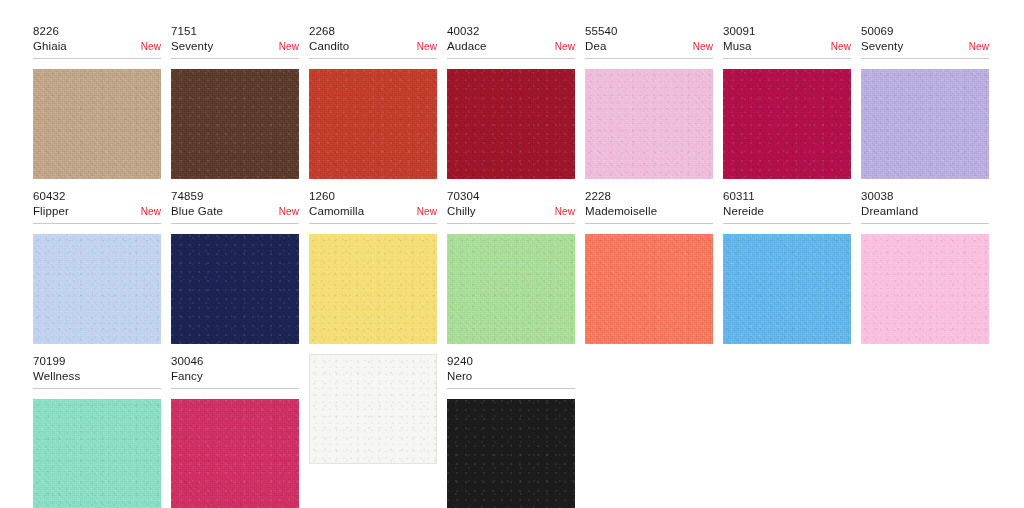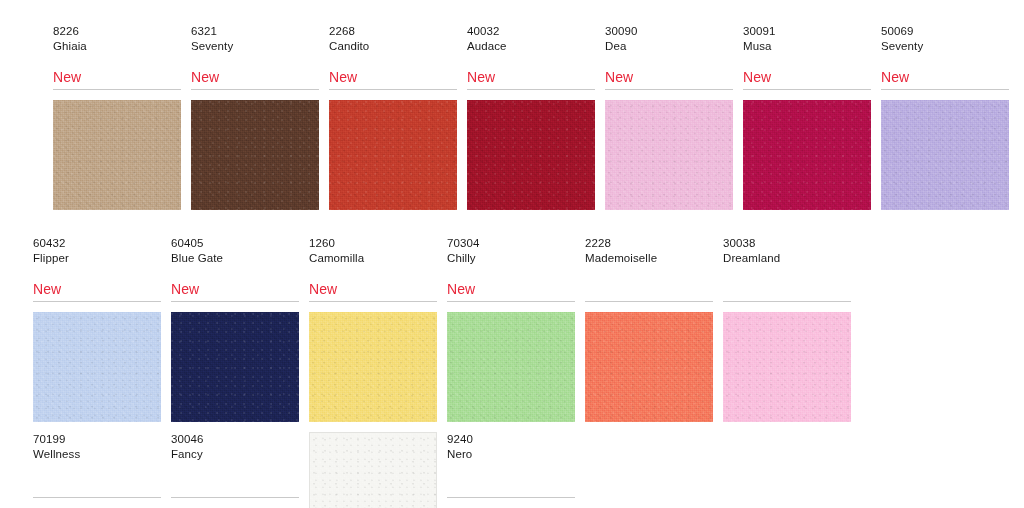--- a/index.html
+++ b/index.html
@@ -25,22 +25,22 @@
   }
 
   .swatch-row {
     display: grid;
     grid-template-columns: repeat(7, 138px);
     column-gap: 0px;
     padding-left: 33px;
     box-sizing: border-box;
   }
 
-  .swatch-row.row-0 { margin-top: 24px; margin-left: 20px; }
-  .swatch-row.row-1 { margin-top: 26px; }
+  .swatch-row.row-0 { margin-top: 24px; }
+  .swatch-row.row-1 { margin-top: 10px; }
   .swatch-row.row-2 { margin-top: 10px; }
 
   .swatch-cell {
     width: 138px;
     box-sizing: border-box;
     padding-right: 10px;
   }
 
   .swatch-header {
     padding-bottom: 4px;
@@ -52,35 +52,34 @@
     font-size: 11.5px;
     line-height: 15px;
     letter-spacing: 0.1px;
     color: #1a1a1a;
     white-space: nowrap;
   }
 
   .swatch-nameline {
     display: flex;
     align-items: baseline;
-    justify-content: flex-start;
+    justify-content: space-between;
     line-height: 15px;
-    gap: 16px;
-    flex-direction: column;
+    gap: 1px;
   }
 
   .swatch-name {
     font-size: 11.5px;
     letter-spacing: 0.1px;
     color: #1a1a1a;
     white-space: nowrap;
   }
 
   .swatch-new {
-    font-size: 14px;
+    font-size: 10px;
     letter-spacing: 0.1px;
     color: #e8263a;
     white-space: nowrap;
   }
   .swatch-new.hidden { visibility: hidden; }
 
   .swatch-chip {
     width: 128px;
     height: 110px;
     position: relative;
@@ -128,21 +127,21 @@
           <div class="swatch-code">8226</div>
           <div class="swatch-nameline">
             <span class="swatch-name">Ghiaia</span>
             <span class="swatch-new">New</span>
           </div>
         </div>
         <div class="swatch-chip" style="background-color: rgb(191, 165, 136);"></div>
       </div>
       <div class="swatch-cell">
         <div class="swatch-header">
-          <div class="swatch-code">6321</div>
+          <div class="swatch-code">7151</div>
           <div class="swatch-nameline">
             <span class="swatch-name">Seventy</span>
             <span class="swatch-new">New</span>
           </div>
         </div>
         <div class="swatch-chip" style="background-color: rgb(91, 58, 43);"></div>
       </div>
       <div class="swatch-cell">
         <div class="swatch-header">
           <div class="swatch-code">2268</div>
@@ -158,21 +157,21 @@
           <div class="swatch-code">40032</div>
           <div class="swatch-nameline">
             <span class="swatch-name">Audace</span>
             <span class="swatch-new">New</span>
           </div>
         </div>
         <div class="swatch-chip" style="background-color: rgb(159, 19, 41);"></div>
       </div>
       <div class="swatch-cell">
         <div class="swatch-header">
-          <div class="swatch-code">30090</div>
+          <div class="swatch-code">55540</div>
           <div class="swatch-nameline">
             <span class="swatch-name">Dea</span>
             <span class="swatch-new">New</span>
           </div>
         </div>
         <div class="swatch-chip" style="background-color: rgb(239, 188, 220);"></div>
       </div>
       <div class="swatch-cell">
         <div class="swatch-header">
           <div class="swatch-code">30091</div>
@@ -200,21 +199,21 @@
           <div class="swatch-code">60432</div>
           <div class="swatch-nameline">
             <span class="swatch-name">Flipper</span>
             <span class="swatch-new">New</span>
           </div>
         </div>
         <div class="swatch-chip" style="background-color: rgb(193, 210, 239);"></div>
       </div>
       <div class="swatch-cell">
         <div class="swatch-header">
-          <div class="swatch-code">60405</div>
+          <div class="swatch-code">74859</div>
           <div class="swatch-nameline">
             <span class="swatch-name">Blue Gate</span>
             <span class="swatch-new">New</span>
           </div>
         </div>
         <div class="swatch-chip" style="background-color: rgb(28, 35, 83);"></div>
       </div>
       <div class="swatch-cell">
         <div class="swatch-header">
           <div class="swatch-code">1260</div>
@@ -237,20 +236,30 @@
       </div>
       <div class="swatch-cell">
         <div class="swatch-header">
           <div class="swatch-code">2228</div>
           <div class="swatch-nameline">
             <span class="swatch-name">Mademoiselle</span>
             <span class="swatch-new hidden">New</span>
           </div>
         </div>
         <div class="swatch-chip" style="background-color: rgb(245, 121, 93);"></div>
+      </div>
+      <div class="swatch-cell">
+        <div class="swatch-header">
+          <div class="swatch-code">60311</div>
+          <div class="swatch-nameline">
+            <span class="swatch-name">Nereide</span>
+            <span class="swatch-new hidden">New</span>
+          </div>
+        </div>
+        <div class="swatch-chip" style="background-color: rgb(98, 182, 233);"></div>
       </div>
       <div class="swatch-cell">
         <div class="swatch-header">
           <div class="swatch-code">30038</div>
           <div class="swatch-nameline">
             <span class="swatch-name">Dreamland</span>
             <span class="swatch-new hidden">New</span>
           </div>
         </div>
         <div class="swatch-chip" style="background-color: rgb(250, 192, 222);"></div>

